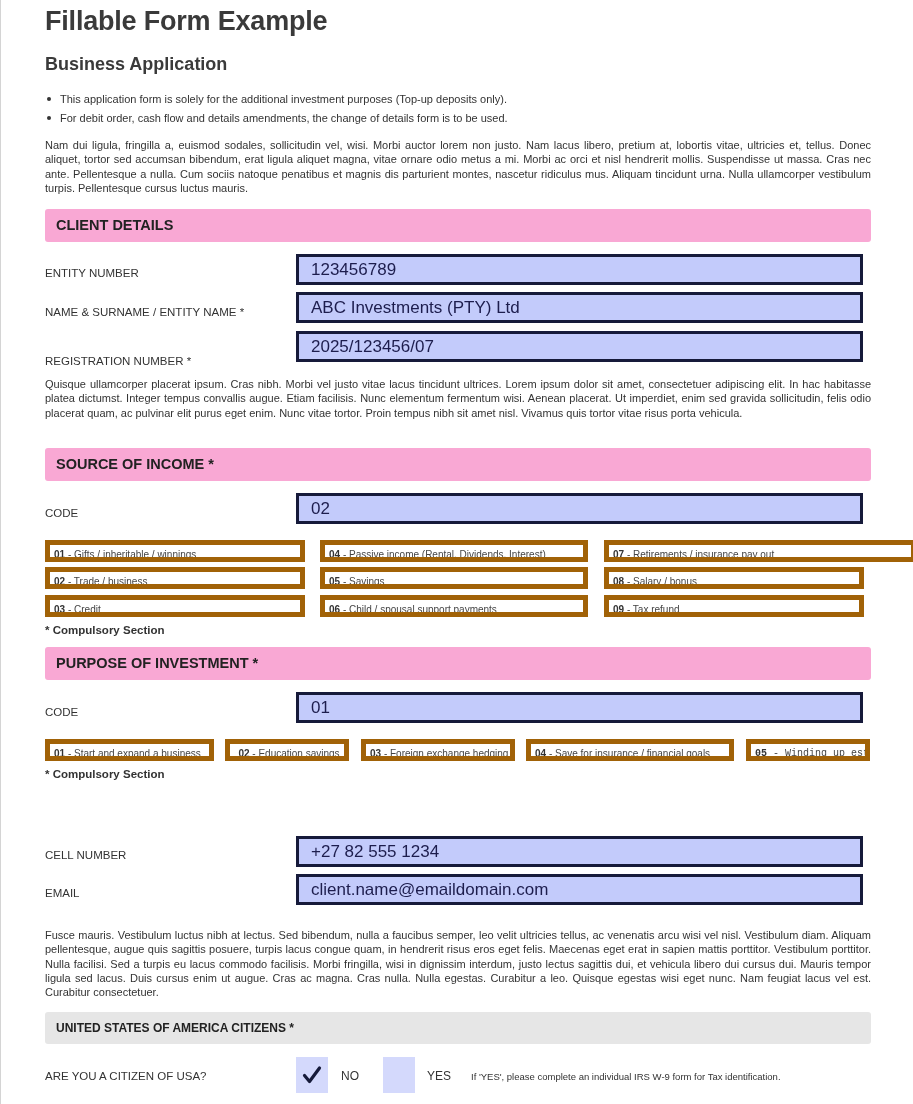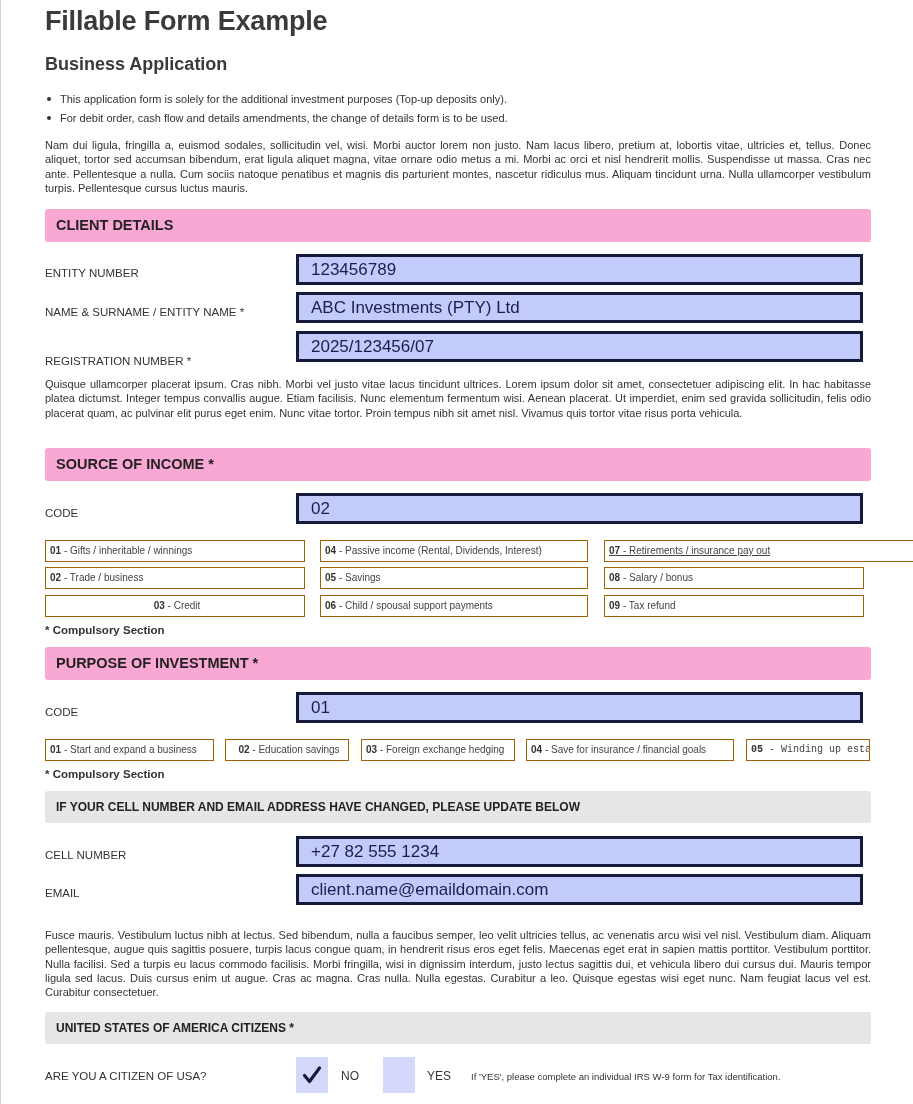--- a/index.html
+++ b/index.html
@@ -9,21 +9,21 @@
   h1 { position: absolute; left: 44px; top: 6px; font-size: 27px; font-weight: bold; color: #3a3a3a; letter-spacing: -0.2px; }
   h2 { position: absolute; left: 44px; top: 54px; font-size: 18px; font-weight: bold; color: #3a3a3a; }
   .bullets { position: absolute; left: 44px; top: 91px; width: 830px; font-size: 11px; color: #333; }
   .bullets li { list-style: none; position: relative; padding-left: 15px; height: 19px; line-height: 16px; }
   .bullets li::before { content: ""; position: absolute; left: 2px; top: 6px; width: 4px; height: 4px; border-radius: 50%; background: #333; }
   .para { position: absolute; left: 44px; width: 826px; font-size: 11px; line-height: 14.3px; text-align: justify; color: #333; }
   .section-bar { position: absolute; left: 44px; width: 826px; height: 33px; background: #f9a8d4; border-radius: 3px; padding-left: 11px; font-size: 14.5px; font-weight: bold; color: #222; line-height: 33px; }
   .section-bar.light { background: #e6e6e6; font-size: 12px; height: 32px; line-height: 32px; }
   .field-label { position: absolute; left: 44px; font-size: 11.5px; color: #333; }
   .field-input { position: absolute; left: 295px; width: 567px; height: 31px; background: #c3cbfb; border: 3px solid #161a3a; font-size: 17px; color: #1d1d4d; padding-left: 12px; line-height: 24px; font-family: "Liberation Sans", sans-serif; outline: none; }
-  .code-box { position: absolute; height: 22px; border: 1px solid #a16207; background: #fff; font-size: 10px; line-height: 20px; padding-left: 4px; color: #444; white-space: nowrap; overflow: hidden; }
+  .code-box { position: absolute; height: 22px; border: 5px solid #a16207; background: #fff; font-size: 10px; line-height: 20px; padding-left: 4px; color: #444; white-space: nowrap; overflow: hidden; }
   .code-box b { color: #333; }
   .compulsory { position: absolute; left: 44px; font-size: 11.5px; font-weight: bold; color: #333; }
   .checkbox { position: absolute; width: 32px; height: 36px; background: #d4d9fc; display: flex; align-items: center; justify-content: center; }
   .cb-label { position: absolute; font-size: 12px; color: #333; }
   .note { position: absolute; font-size: 9.5px; color: #333; }
 </style>
 </head>
 <body>
 
 <div class="page">
@@ -57,40 +57,39 @@
   <input class="field-input" style="top: 493px;" value="02">
 
   <div class="code-box" style="left:44px; top:540px; width:260px;"><b>01</b><span> - Gifts / inheritable / winnings</span></div>
   <div class="code-box" style="left:319px; top:540px; width:268px;"><b>04</b><span> - Passive income (Rental, Dividends, Interest)</span></div>
   <div class="code-box" style="left:603px; top:540px; width:312px;text-decoration:underline;"><b>07</b><span> - Retirements / insurance pay out</span></div>
 
   <div class="code-box" style="left:44px; top:567px; width:260px;"><b>02</b><span> - Trade / business</span></div>
   <div class="code-box" style="left:319px; top:567px; width:268px;"><b>05</b><span> - Savings</span></div>
   <div class="code-box" style="left:603px; top:567px; width:260px;"><b>08</b><span> - Salary / bonus</span></div>
 
-  <div class="code-box" style="left:44px; top:595px; width:260px;text-align:center;"><b>03</b><span> - Credit</span></div>
+  <div class="code-box" style="left:44px; top:595px; width:260px;"><b>03</b><span> - Credit</span></div>
   <div class="code-box" style="left:319px; top:595px; width:268px;"><b>06</b><span> - Child / spousal support payments</span></div>
   <div class="code-box" style="left:603px; top:595px; width:260px;"><b>09</b><span> - Tax refund</span></div>
 
   <div class="compulsory" style="top:624px;">* Compulsory Section</div>
 
   <div class="section-bar" style="top:647px;">PURPOSE OF INVESTMENT *</div>
 
   <label class="field-label" style="top:706px;">CODE</label>
   <input class="field-input" style="top: 692px;" value="01">
 
   <div class="code-box" style="left:44px; top:739px; width:169px;"><b>01</b><span> - Start and expand a business</span></div>
   <div class="code-box" style="left:224px; top:739px; width:124px;text-align:center;"><b>02</b><span> - Education savings</span></div>
   <div class="code-box" style="left:360px; top:739px; width:154px;"><b>03</b><span> - Foreign exchange hedging</span></div>
   <div class="code-box" style="left:525px; top:739px; width:208px;"><b>04</b><span> - Save for insurance / financial goals</span></div>
   <div class="code-box" style="left:745px; top:739px; width:124px;font-family:Liberation Mono, monospace;"><b>05</b><span> - Winding up estate</span></div>
 
   <div class="compulsory" style="top:768px;">* Compulsory Section</div>
 
-  <div class="section-bar light" style="top:791px;">IF YOUR CELL NUMBER AND EMAIL ADDRESS HAVE CHANGED, PLEASE UPDATE BELOW</div>
 
   <label class="field-label" style="top:849px;">CELL NUMBER</label>
   <input class="field-input" style="top: 836px;" value="+27 82 555 1234">
 
   <label class="field-label" style="top:887px;">EMAIL</label>
   <input class="field-input" style="top: 874px;" value="client.name@emaildomain.com">
 
   <p class="para" style="top:928px;">Fusce mauris. Vestibulum luctus nibh at lectus. Sed bibendum, nulla a faucibus semper, leo velit ultricies tellus, ac venenatis arcu wisi vel nisl. Vestibulum diam. Aliquam pellentesque, augue quis sagittis posuere, turpis lacus congue quam, in hendrerit risus eros eget felis. Maecenas eget erat in sapien mattis porttitor. Vestibulum porttitor. Nulla facilisi. Sed a turpis eu lacus commodo facilisis. Morbi fringilla, wisi in dignissim interdum, justo lectus sagittis dui, et vehicula libero dui cursus dui. Mauris tempor ligula sed lacus. Duis cursus enim ut augue. Cras ac magna. Cras nulla. Nulla egestas. Curabitur a leo. Quisque egestas wisi eget nunc. Nam feugiat lacus vel est. Curabitur consectetuer.</p>
 
   <div class="section-bar light" style="top:1012px;">UNITED STATES OF AMERICA CITIZENS *</div>

